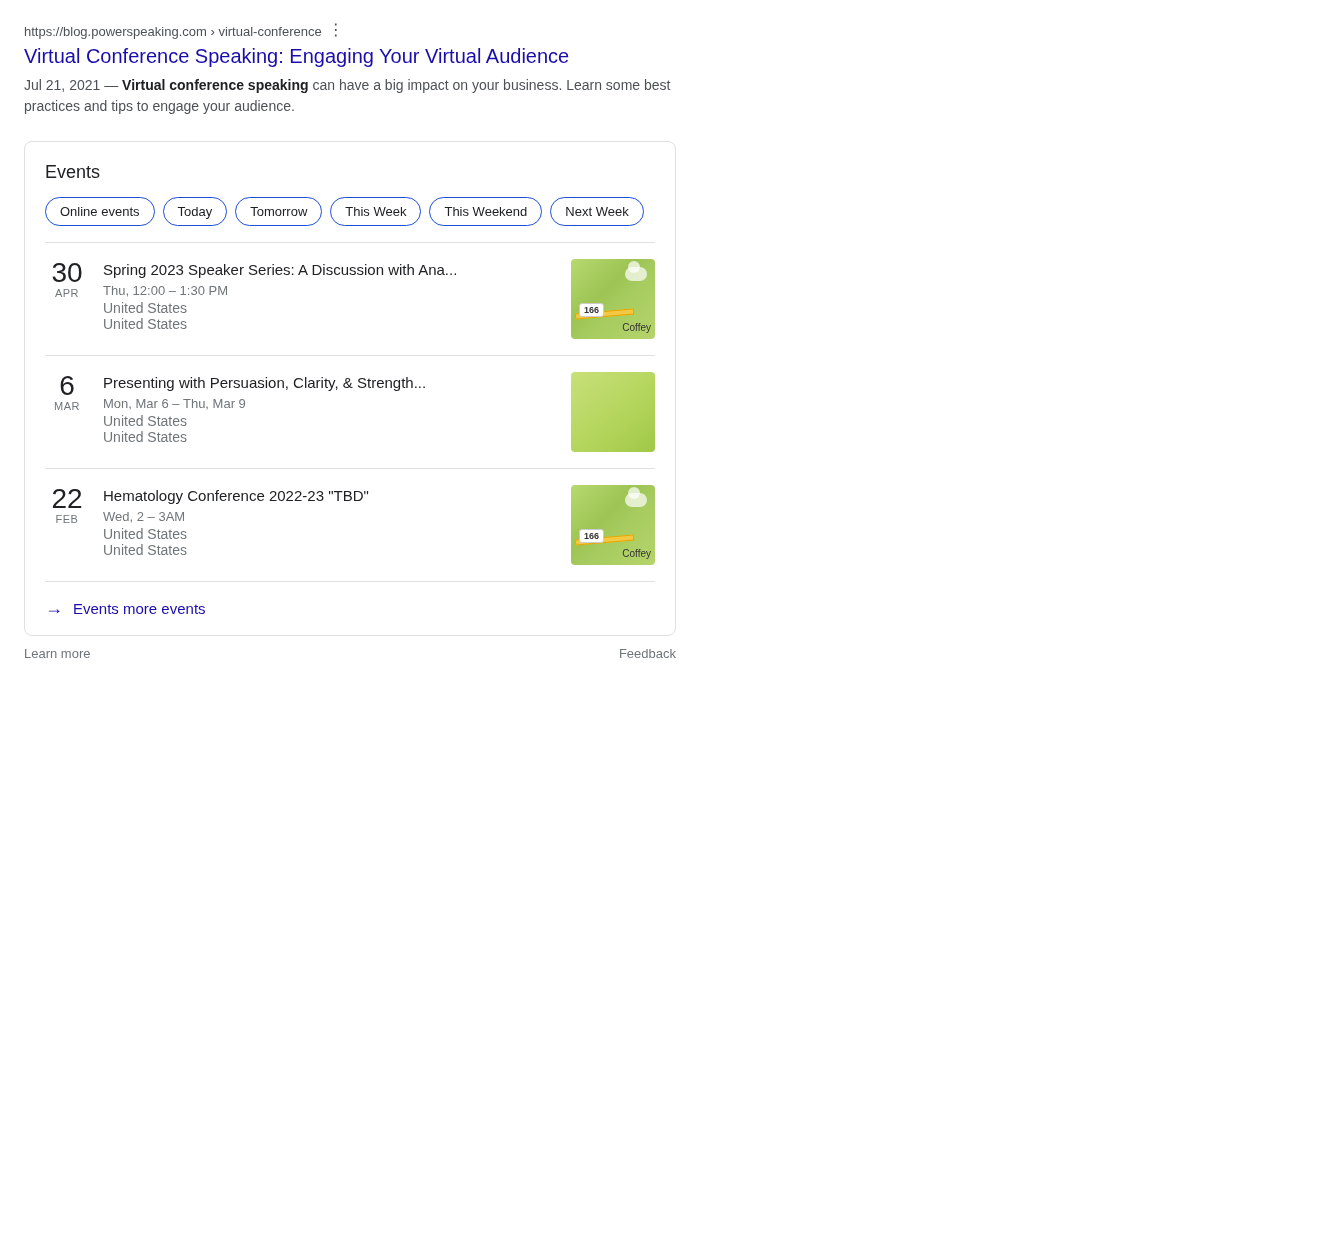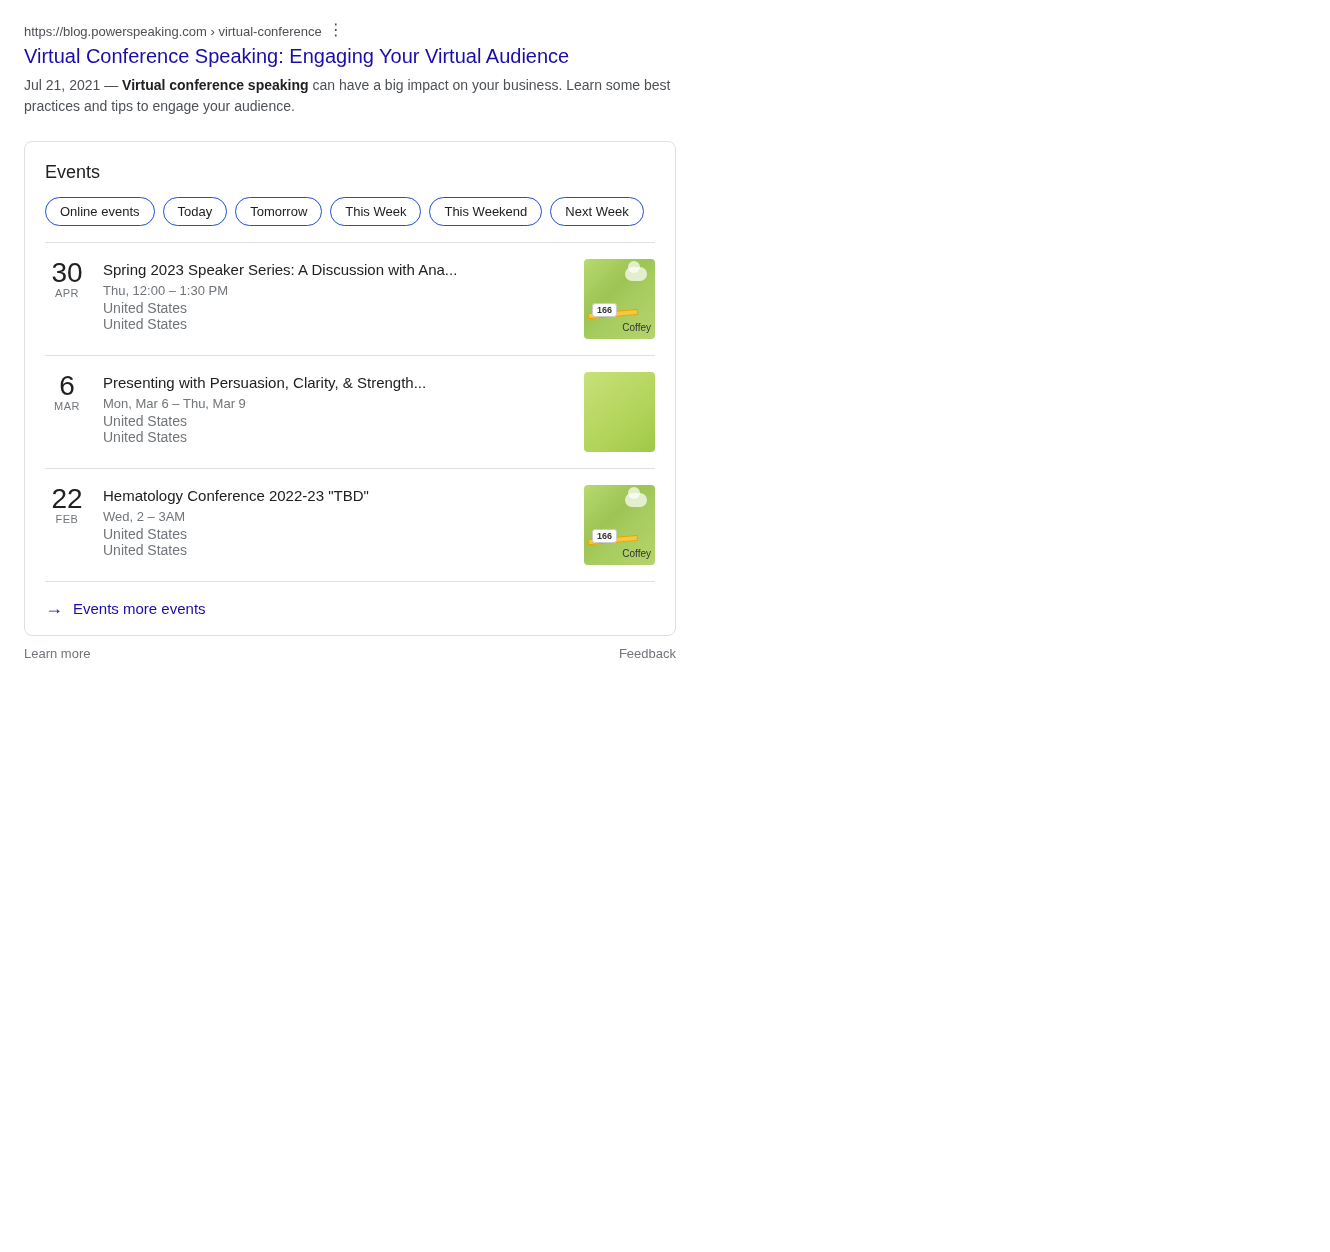--- a/index.html
+++ b/index.html
@@ -114,21 +114,21 @@
     .event-time {
       font-size: 13px;
       color: #70757a;
       margin-bottom: 2px;
     }
     .event-location {
       font-size: 14px;
       color: #70757a;
     }
     .event-map {
-      width: 71px;
+      width: 84px;
       height: 80px;
       border-radius: 4px;
       overflow: hidden;
       flex-shrink: 0;
     }
 
     
     .map-thumbnail {
       width: 100%;
       height: 100%;

